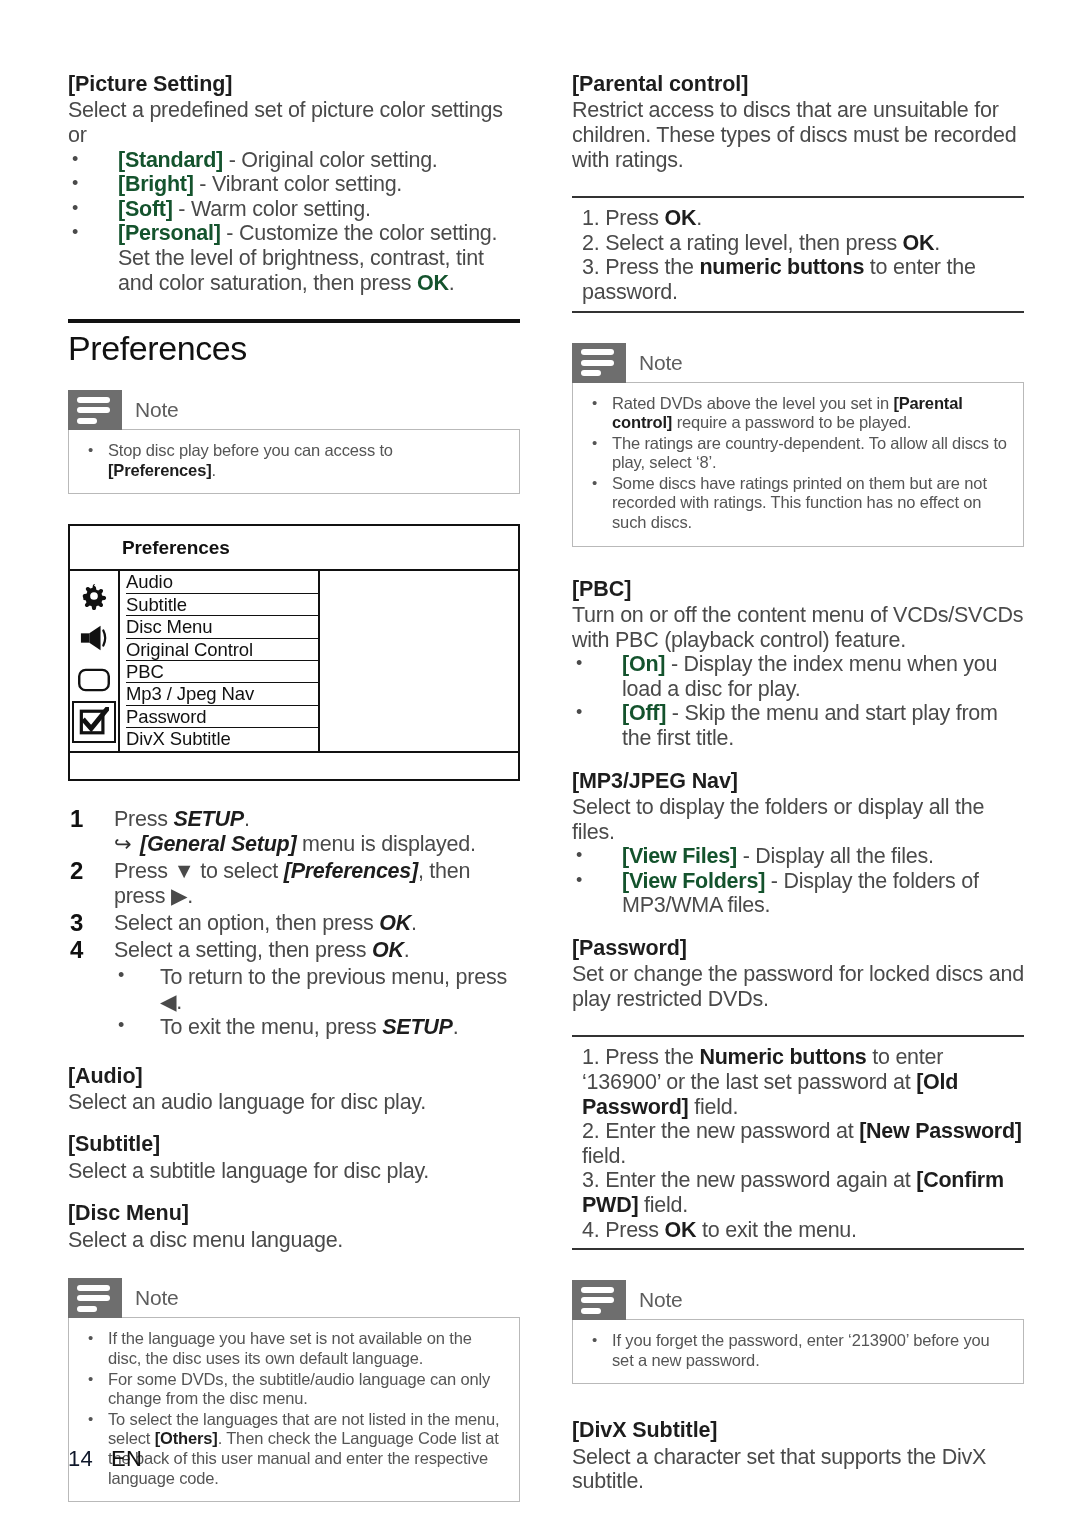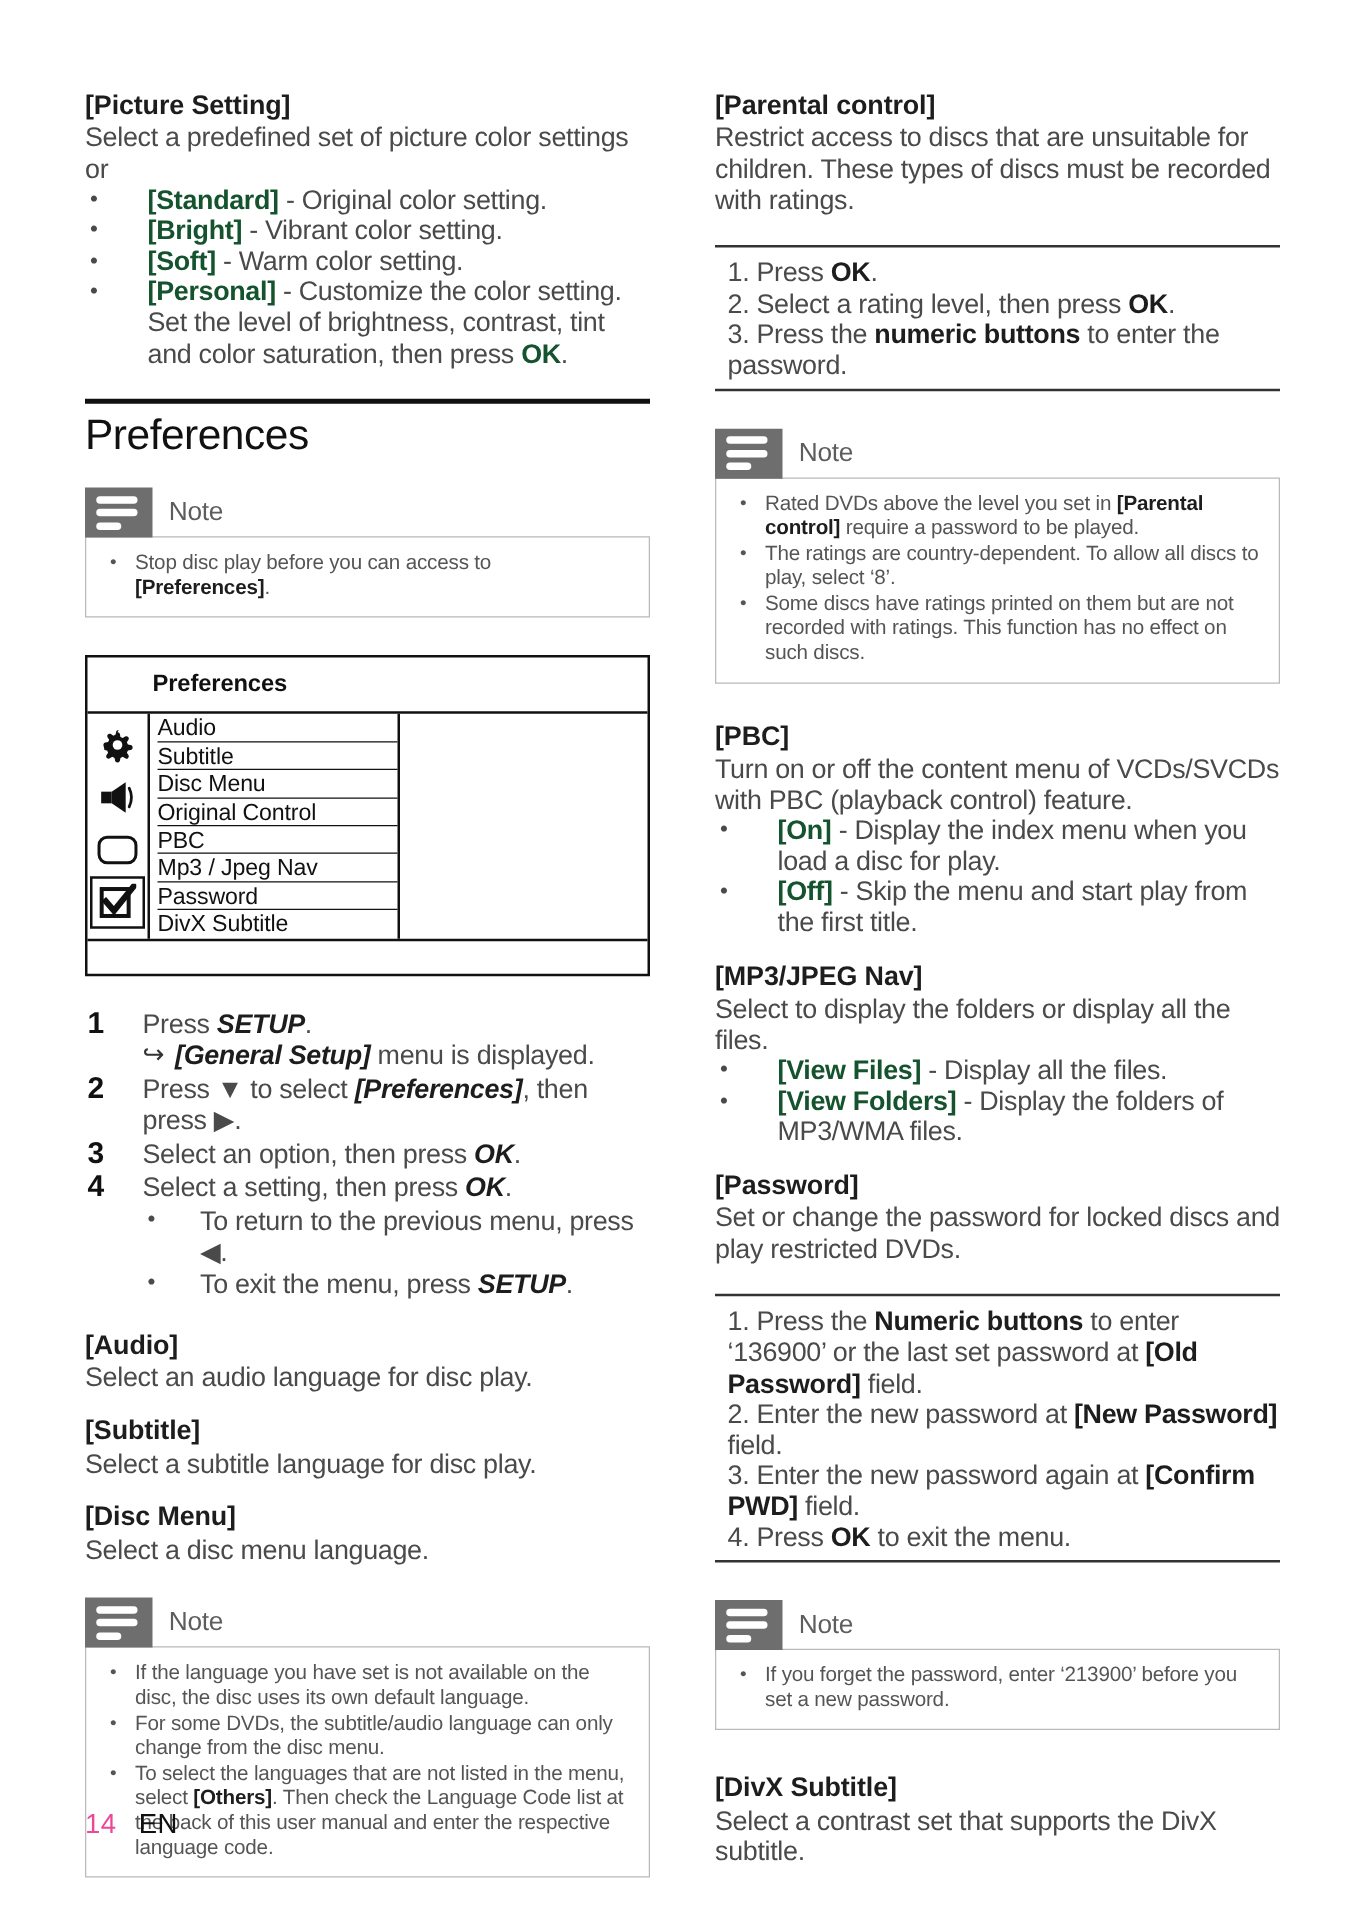--- a/index.html
+++ b/index.html
@@ -300,21 +300,21 @@
   
   .footer {
     position: absolute;
     left: 68px;
     top: 1446px;
     display: flex;
     align-items: baseline;
   }
   .pg-num {
     font-size: 22px;
-    color: #ec4899;
+    color: #0f172a;
     letter-spacing: 0.3px;
   }
   .pg-lang {
     font-size: 22px;
     color: #111;
     font-weight: normal;
     margin-left: 18px;
     letter-spacing: 0.3px;
   }
 </style>
@@ -568,21 +568,21 @@
         <ul class="note-list">
           <li><span>If you forget the password, enter ‘213900’ before you set a new password.</span></li>
         </ul>
       </div>
     </div>
 
     <div style="height:34px"></div>
 
     <div>
       <div class="sec-head">[DivX Subtitle]</div>
-      <p class="body-p">Select a contrast set that supports the DivX</p>
+      <p class="body-p">Select a character set that supports the DivX</p>
       <p class="body-p">subtitle.</p>
     </div>
 
   </div>
 
   <div class="footer">
     <span class="pg-num">14</span>
     <span class="pg-lang">EN</span>
   </div>
 

